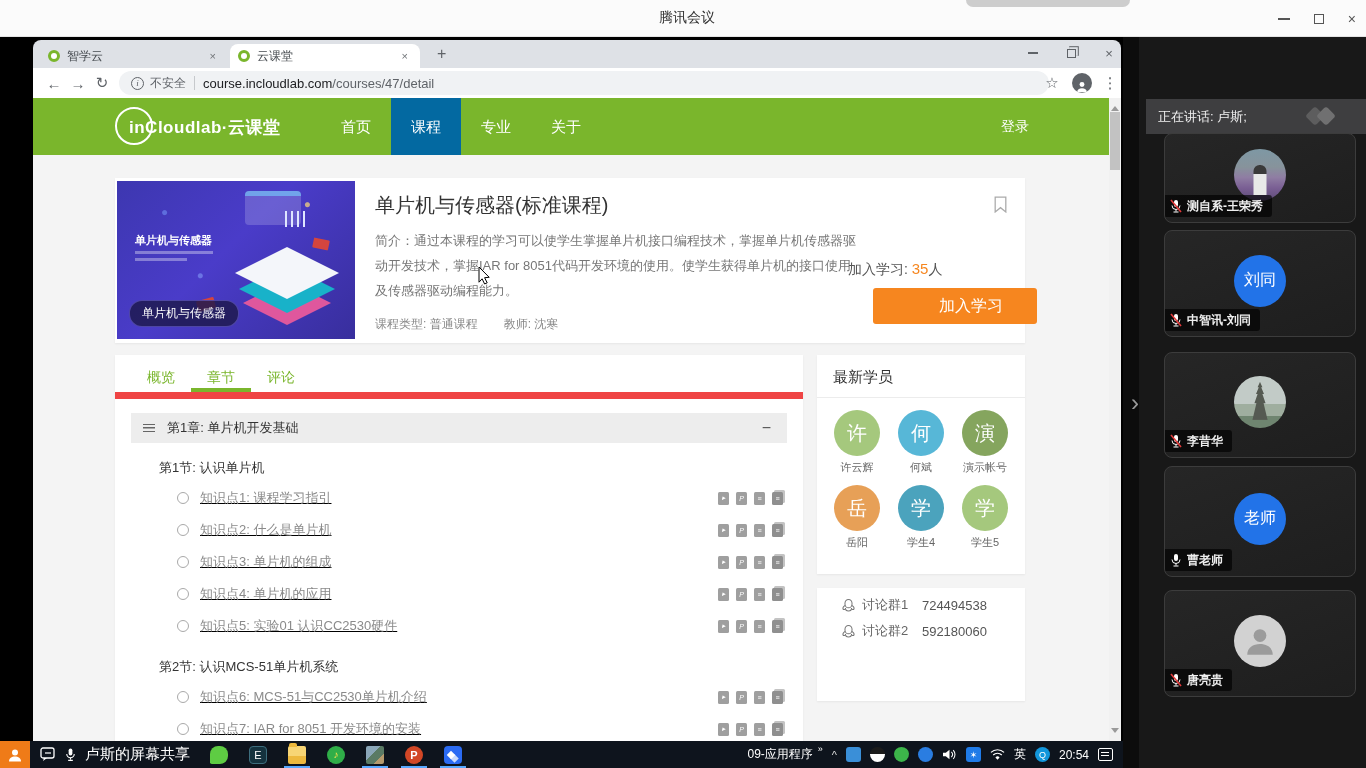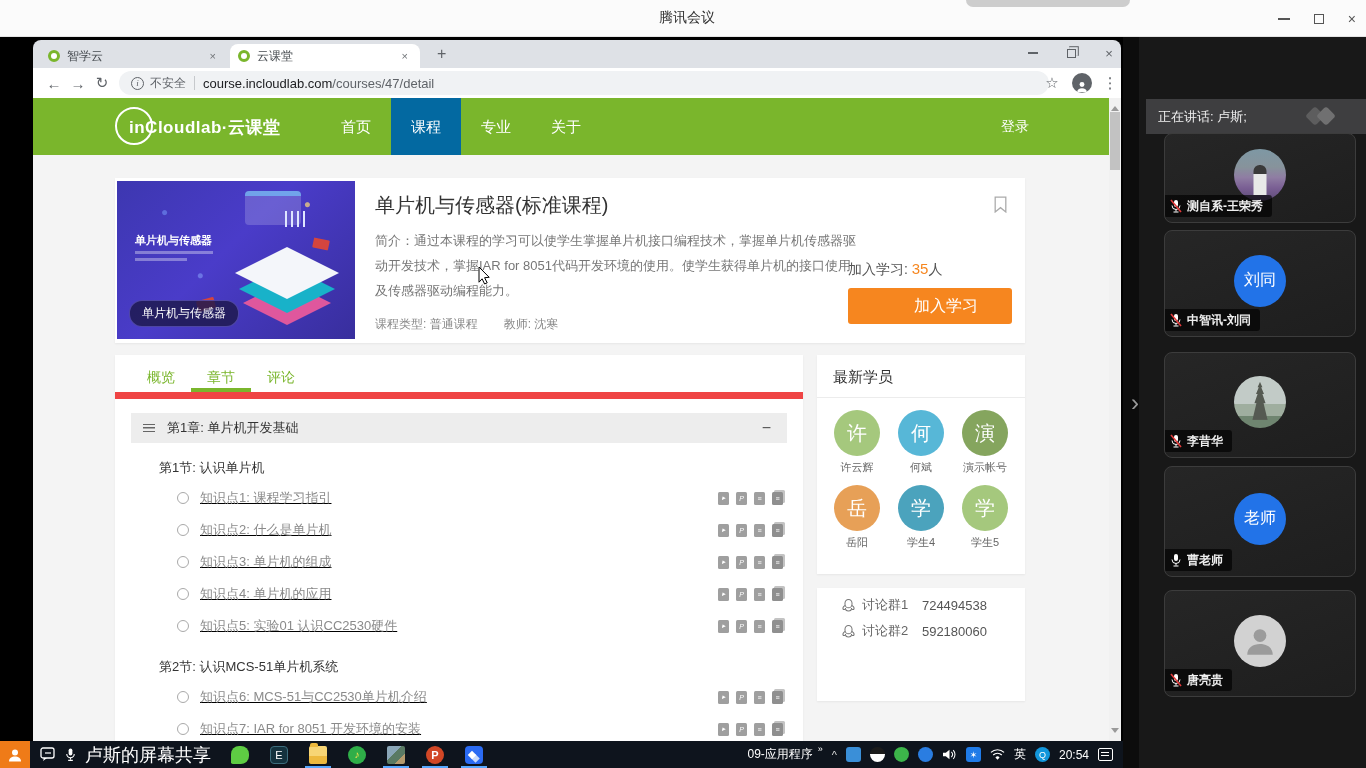--- a/index.html
+++ b/index.html
@@ -87,21 +87,21 @@
   .laptop2 { position:absolute; left:196px; top:58px; width:16px; height:10px; background:#d4453e; transform:rotate(12deg); border-radius:1px; }
   .cover-badge { position:absolute; left:12px; bottom:12px; padding:4px 12px; background:rgba(30,26,80,.85);
     border:1px solid rgba(120,110,230,.5); border-radius:13px; color:#fff; font-size:12px; }
   .c-title { position:absolute; left:260px; top:14px; font-size:20px; color:#333; }
   .c-desc { position:absolute; left:260px; top:50px; width:482px; font-size:13px; color:#777; line-height:25px; }
   .c-meta { position:absolute; left:260px; bottom:10px; font-size:12px; color:#888; display:flex; gap:26px; }
   .bookmark { position:absolute; right:18px; top:18px; }
   .c-students { position:absolute; left:733px; top:82px; font-size:14px; color:#555; }
   .c-count { color:#f6861f; font-size:15px; }
   .c-unit { color:#555; }
-  .join-btn { position:absolute; left:733px; top:110px; width:164px; height:36px; background:#f6861f; border-radius:3px;
+  .join-btn { position:absolute; left:758px; top:110px; width:164px; height:36px; background:#f6861f; border-radius:3px;
     color:#fff; font-size:16px; display:flex; align-items:center; justify-content:center;padding-left:32px; }
 
   
   .left-panel { position:absolute; left:82px; top:257px; width:688px; background:#fff; padding-bottom:8px;
     box-shadow:0 1px 2px rgba(0,0,0,.06); }
   .ctabs { height:44px; border-bottom:7px solid #ef4444; display:flex; padding-left:16px; }
   .ctab { padding:0 16px; line-height:44px; font-size:14px; color:#7ab62c; }
   .ctab.active { box-shadow:inset 0 -4px 0 #7ab62c; }
   .chap-header { margin:14px 16px 0; height:30px; background:#ededed; display:flex; align-items:center; padding:0 12px; }
   .hamburger { width:12px; height:8px; border-top:1.5px solid #666; border-bottom:1.5px solid #666;
@@ -141,21 +141,21 @@
   .sb-thumb { position:absolute; top:14px; left:1px; width:10px; height:58px; background:#c2c2c2; }
   .sb-down { position:absolute; bottom:4px; left:2px; width:0; height:0; border:4px solid transparent; border-top:5px solid #9a9a9a; }
 
   .cursor { position:absolute; left:445px; top:168px; z-index:5; }
 
   
   .taskbar { position:absolute; left:0; top:704px; width:1123px; height:27px; background:#0e141d; display:flex; align-items:center; }
   .share-tile { width:30px; height:27px; background:#ef7b18; display:flex; align-items:center; justify-content:center; color:#fff; }
   .share-chat { margin-left:10px; }
   .share-mic { margin-left:8px; }
-  .share-label { margin-left:8px; color:#fff; font-size:18px; white-space:nowrap; }
+  .share-label { margin-left:8px; color:#fff; font-size:15px; white-space:nowrap; }
   .apps { display:flex; gap:13px; margin-left:16px; align-items:flex-end; }
   .app { width:26px; height:25px; display:flex; align-items:center; justify-content:center; position:relative; }
   .app.open::after { content:""; position:absolute; left:0; bottom:-1px; width:26px; height:2px; background:#57a8ff; }
   .ai { width:18px; height:18px; border-radius:4px; display:flex; align-items:center; justify-content:center; color:#fff; font-size:11px; font-weight:bold; }
   .ai-wechat { background:#5ecc43; border-radius:45% 45% 45% 10%; }
   .ai-e { background:#14323e; border:1px solid #3d6d7d; font-weight:normal; }
   .ai-folder { background:linear-gradient(#f7d575 55%, #edb93e 55%); border-radius:2px; position:relative; }
   .ai-folder::before { content:""; position:absolute; top:-3px; left:1px; width:8px; height:4px; background:#edb93e; border-radius:2px 2px 0 0; }
   .ai-music { background:#2fae48; border-radius:50%; color:#ffe14d; font-size:10px; }
   .ai-photos { background:linear-gradient(135deg,#8aa6b8 0 40%, #5a7a64 40% 70%, #b59a6d 70%); border-radius:2px; }

